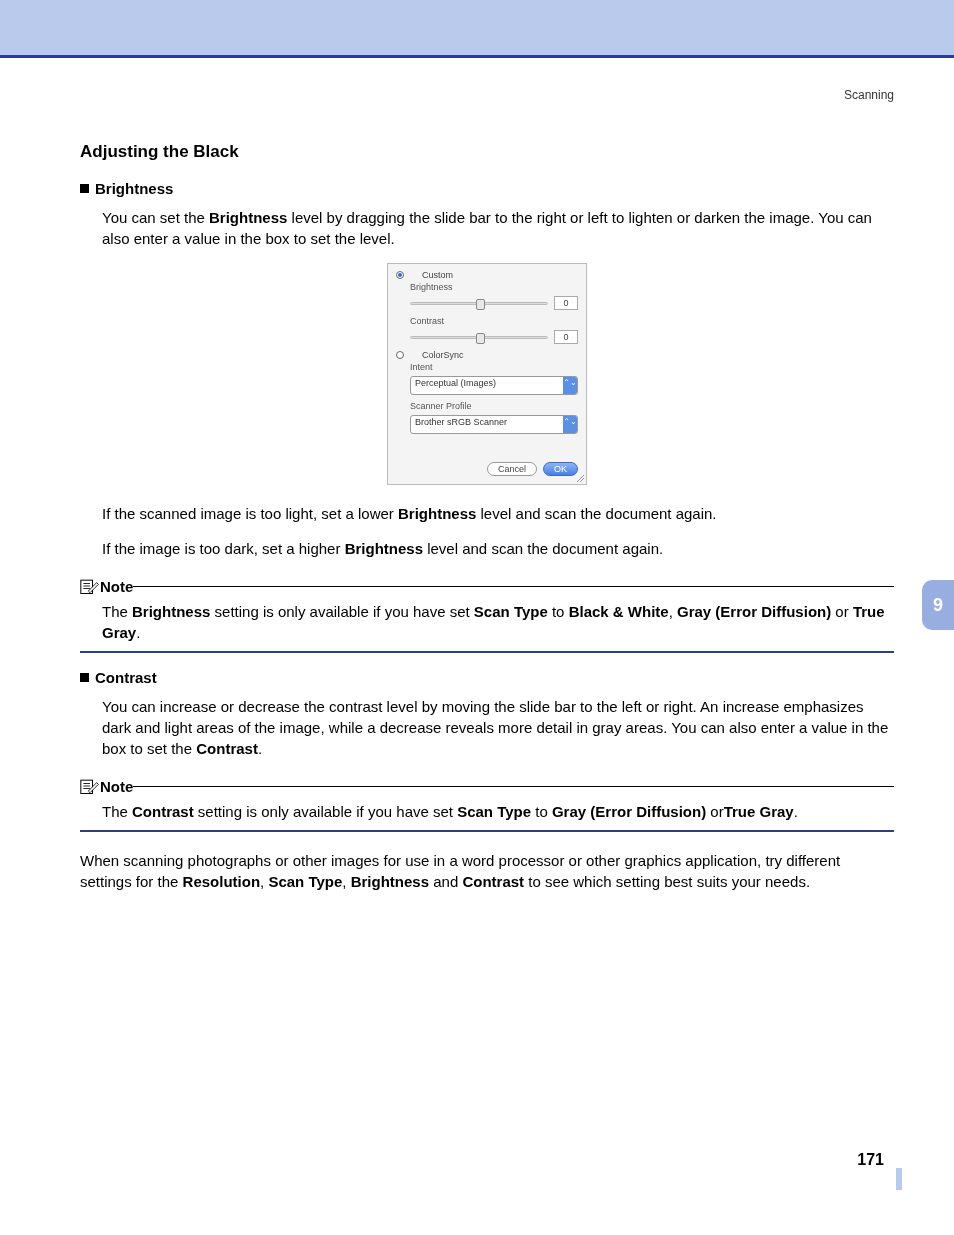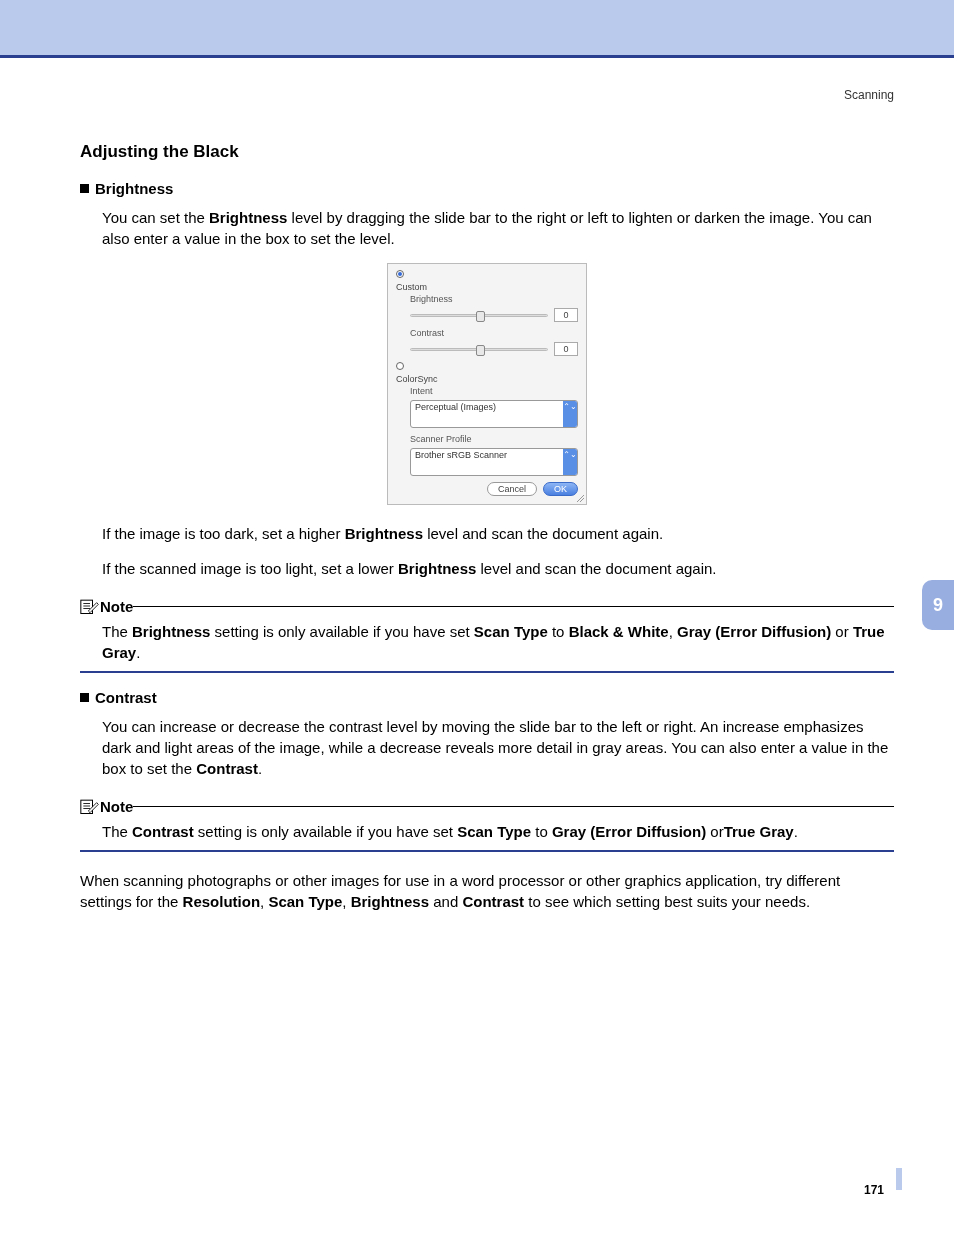--- a/index.html
+++ b/index.html
@@ -64,21 +64,21 @@
   .dialog {
     width: 200px;
     border: 1px solid #bbb;
     background: #f4f4f4;
     font-size: 9px;
     color: #444;
     padding: 6px 8px 8px 8px;
     position: relative;
   }
   .dlg-radio-row {
-    display: flex; align-items: flex-start; gap: 4px; margin-bottom: 2px; flex-direction: column;
+    display: flex; align-items: center; gap: 18px; margin-bottom: 2px;
   }
   .radio {
     width: 8px; height: 8px; border: 1px solid #666; border-radius: 50%; background: #fff; position: relative; flex: none;
   }
   .radio.selected::after {
     content: ""; position: absolute; inset: 1px; background: #356bd6; border-radius: 50%;
   }
   .dlg-sub { margin-left: 14px; margin-bottom: 4px; }
   .dlg-label { font-size: 9px; color: #555; }
   .slider-row { display: flex; align-items: center; gap: 6px; margin: 2px 0 6px 14px; }
@@ -88,29 +88,29 @@
   .slider-thumb {
     position: absolute; top: -4px; left: 48%; width: 9px; height: 11px; background: #e8e8e8; border: 1px solid #888; border-radius: 2px;
   }
   .val-box {
     width: 24px; height: 14px; border: 1px solid #aaa; background: #fff; font-size: 9px; text-align: center; line-height: 12px;
   }
   .combo {
     margin: 2px 0 6px 14px;
     display: flex; align-items: stretch;
     border: 1px solid #999; border-radius: 3px; overflow: hidden;
-    height: 28px; background: #fff;
+    height: 19px; background: #fff;
   }
   .combo span { flex: 1; font-size: 9px; padding: 1px 4px; color: #333; }
   .combo .arrow {
     width: 14px; background: #5a8fe6; color: #fff; text-align: center; font-size: 8px; line-height: 12px;
   }
   .dlg-buttons { display: flex; justify-content: flex-end; gap: 6px; margin-top: 4px; }
   .btn {
-    font-size: 9px; border: 1px solid #999; border-radius: 9px; padding: 1px 10px; background: #fff;
+    font-size: 9px; border: 1px solid #999; border-radius: 9px; padding: 1px 10px; background: #fff; margin-top: 22px;
   }
   .btn.primary {
     background: linear-gradient(#8db6f5,#4a80e0); border-color: #3a6bc9; color: #fff;
   }
   .resize-grip {
     position: absolute; right: 2px; bottom: 2px; width: 10px; height: 10px;
     background:
       linear-gradient(135deg, transparent 60%, #999 60%, #999 68%, transparent 68%, transparent 76%, #999 76%, #999 84%, transparent 84%);
   }
 
@@ -148,23 +148,23 @@
     color: #fff;
     font-weight: bold;
     font-size: 18px;
     display: flex;
     align-items: center;
     justify-content: center;
   }
   .page-num {
     position: absolute;
     right: 70px;
-    bottom: 38px;
+    bottom: 66px;
     font-weight: bold;
-    font-size: 12px;
+    font-size: 16px;
   }
   .page-accent {
     position: absolute;
     right: 52px;
     bottom: 45px;
     width: 6px;
     height: 22px;
     background: #b9caec;
   }
 </style>
@@ -222,24 +222,24 @@
       </div>
       <div class="dlg-buttons">
         <div class="btn">Cancel</div>
         <div class="btn primary">OK</div>
       </div>
       <div class="resize-grip"></div>
     </div>
   </div>
 
   <p class="para">
+    <span>If the scanned image is too light, set a lower </span><b>Brightness</b><span> level and scan the document again.</span>
+  </p>
+  <p class="para">
     <span>If the image is too dark, set a higher </span><b>Brightness</b><span> level and scan the document again.</span>
-  </p>
-  <p class="para">
-    <span>If the scanned image is too light, set a lower </span><b>Brightness</b><span> level and scan the document again.</span>
   </p>
 
   <div class="note-block">
     <div class="note-head">
       <span class="note-icon">
         <svg viewBox="0 0 24 20">
             <rect x="1" y="3" width="14" height="16" fill="none" stroke="#000" stroke-width="1.2"></rect>
             <line x1="4" y1="7" x2="12" y2="7" stroke="#000"></line>
             <line x1="4" y1="10" x2="12" y2="10" stroke="#000"></line>
             <line x1="4" y1="13" x2="12" y2="13" stroke="#000"></line>

